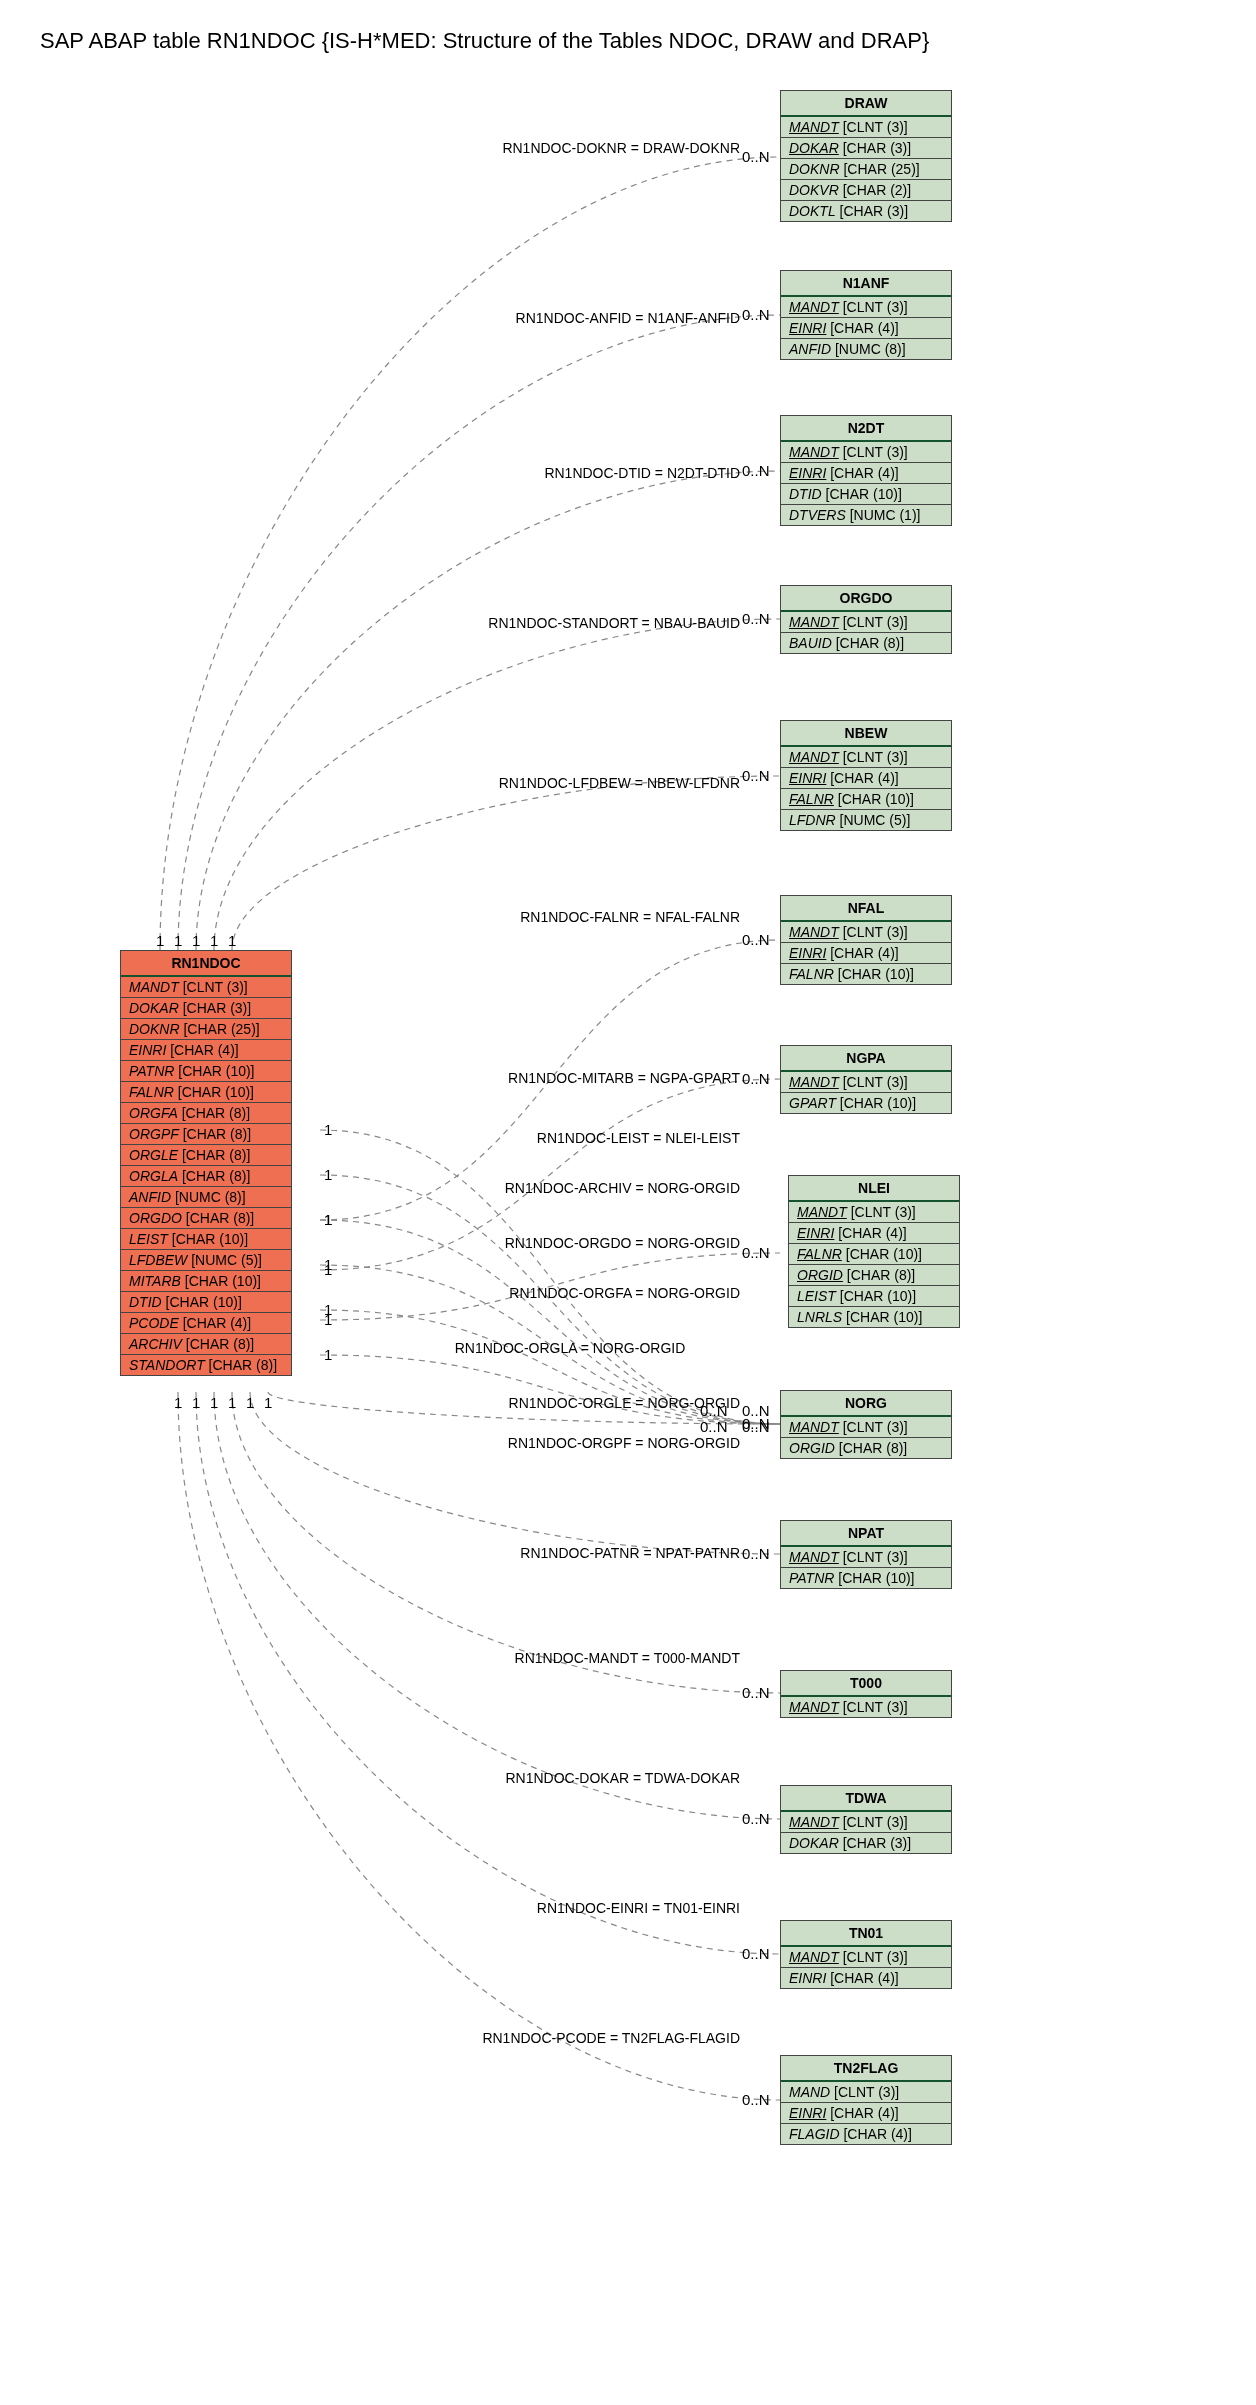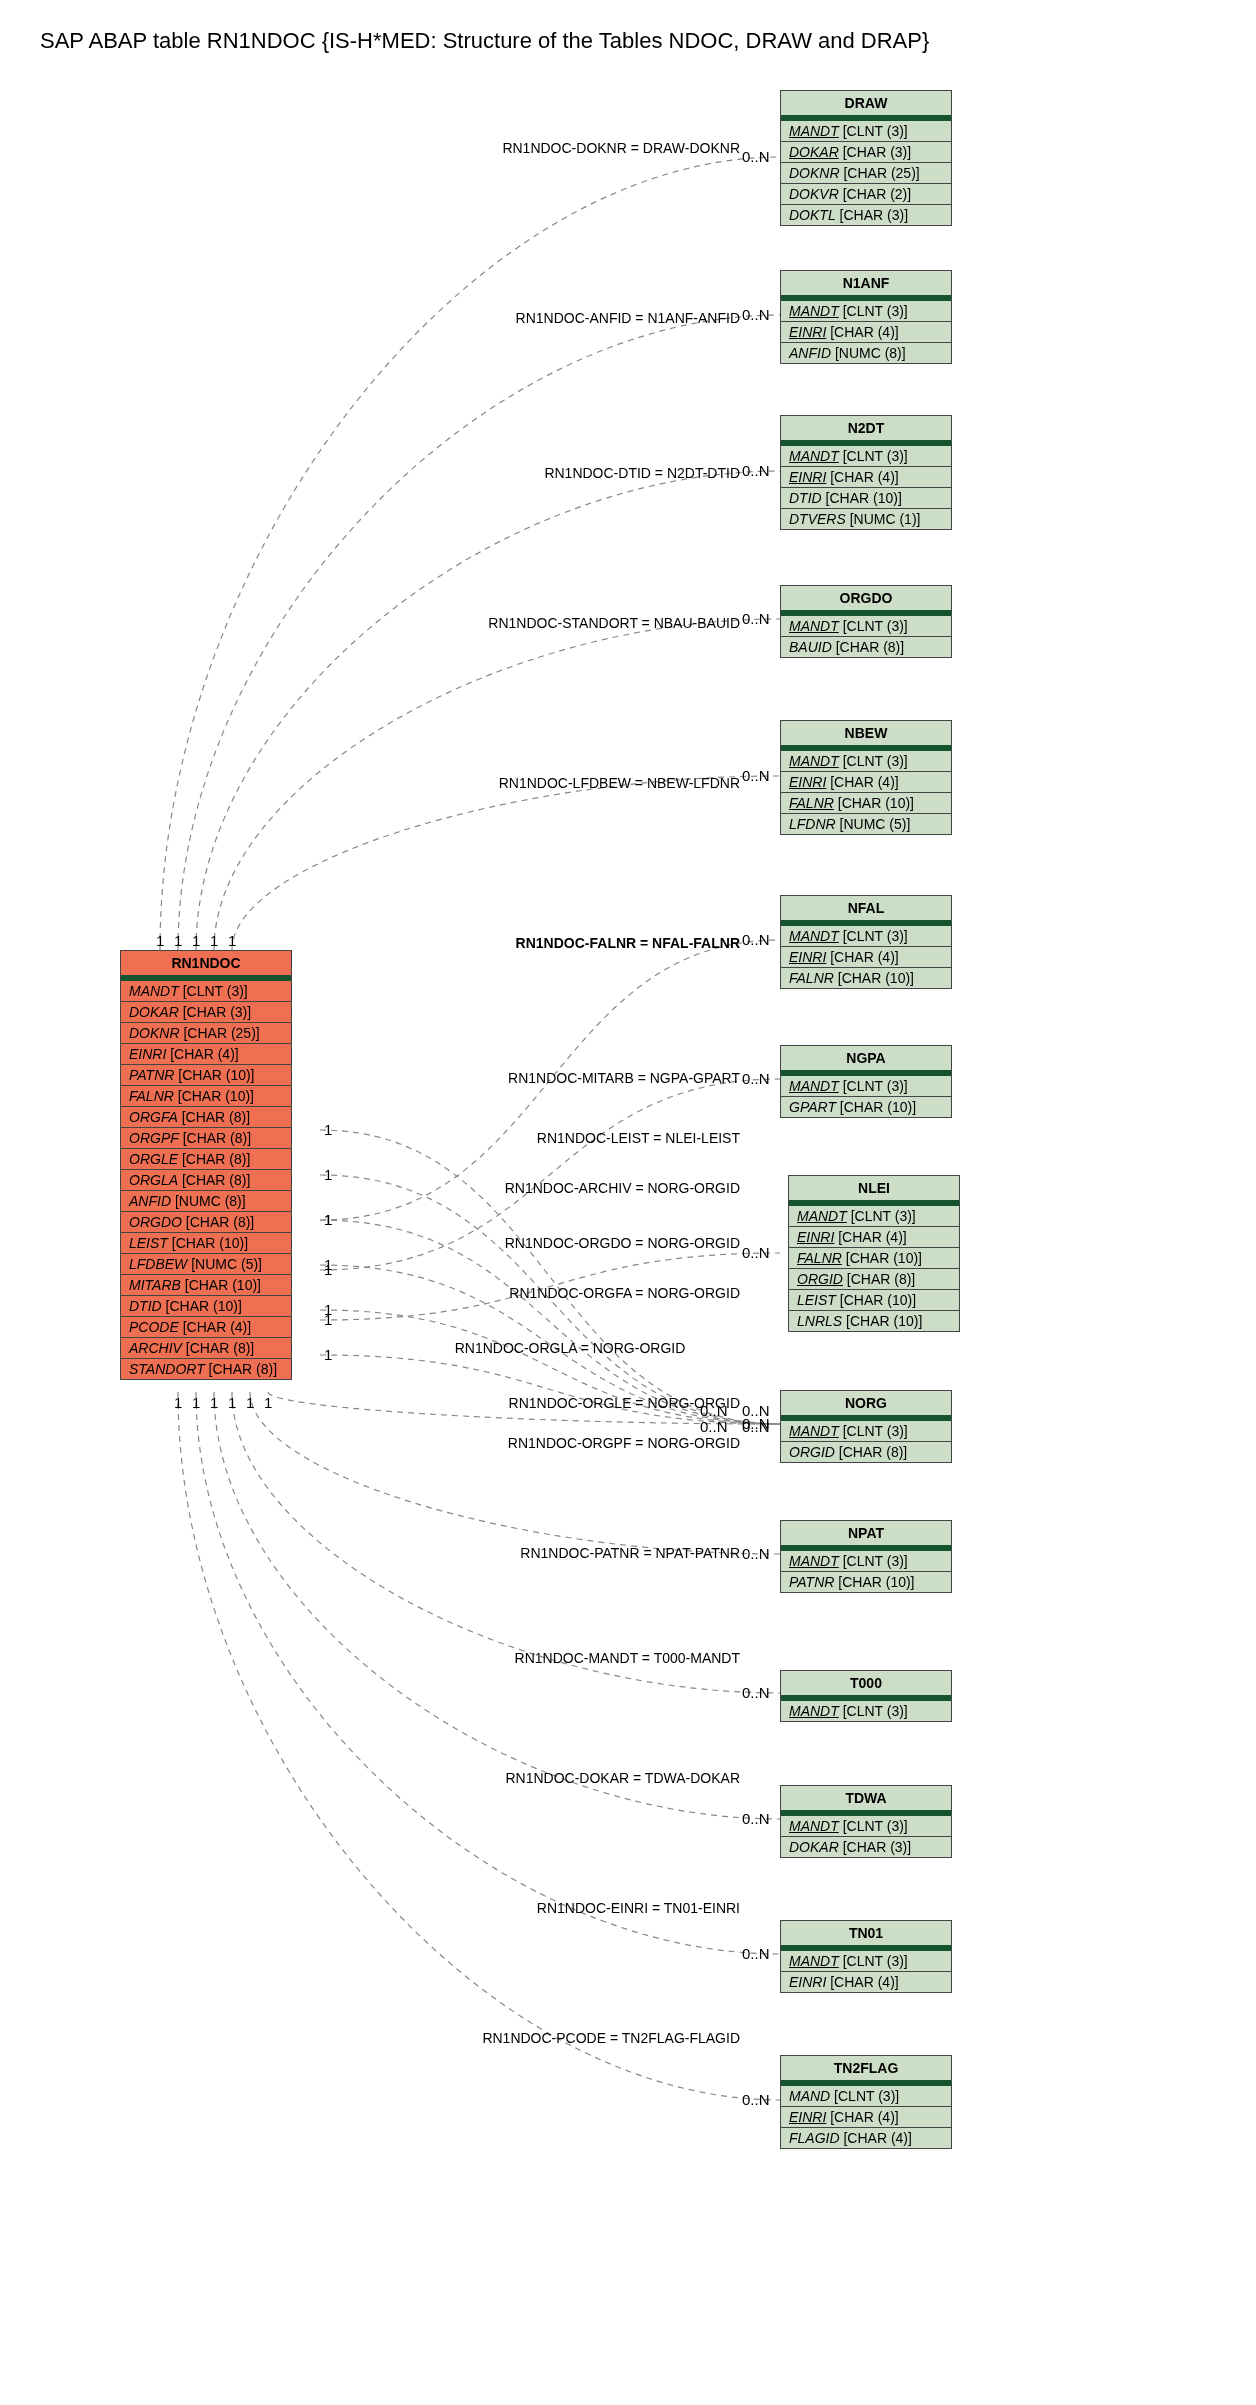--- a/index.html
+++ b/index.html
@@ -25,21 +25,21 @@
     border: 1px solid #444;
     background: #cddec8;
     min-width: 170px;
     font-size: 14px;
   }
   .entity.main { background: #ee6f52; }
   .entity .header {
     font-weight: bold;
     text-align: center;
     padding: 4px 9px;
-    border-bottom: 6px solid #14532d;
+    border-bottom: 2px solid #14532d;
   }
   .entity .row {
     padding: 2px 8px;
     border-bottom: 1px solid #444;
     font-style: italic;
     white-space: nowrap;
   }
   .entity .row:last-child { border-bottom: none; }
   .entity .row .type { font-style: normal; }
   .rel {
@@ -212,21 +212,21 @@
       <div class="card" style="left: 702px; top: 392px;">0..N</div>
       <div class="rel" style="left: 330px; top: 395px; width: 370px;">RN1NDOC-DTID = N2DT-DTID</div>
       <div class="card" style="left: 170px; top: 862px;">1</div>
       <div class="card" style="left: 702px; top: 540px;">0..N</div>
       <div class="rel" style="left: 330px; top: 545px; width: 370px;">RN1NDOC-STANDORT = NBAU-BAUID</div>
       <div class="card" style="left: 188px; top: 862px;">1</div>
       <div class="card" style="left: 702px; top: 697px;">0..N</div>
       <div class="rel" style="left: 330px; top: 705px; width: 370px;">RN1NDOC-LFDBEW = NBEW-LFDNR</div>
       <div class="card" style="left: 284px; top: 1141px;">1</div>
       <div class="card" style="left: 702px; top: 861px;">0..N</div>
-      <div class="rel" style="left: 330px; top: 865px; width: 370px; font-weight: bold;">RN1NDOC-FALNR = NFAL-FALNR</div>
+      <div class="rel" style="left: 330px; top: 839px; width: 370px;">RN1NDOC-FALNR = NFAL-FALNR</div>
       <div class="card" style="left: 284px; top: 1191px;">1</div>
       <div class="card" style="left: 702px; top: 1000px;">0..N</div>
       <div class="rel" style="left: 330px; top: 1000px; width: 370px;">RN1NDOC-MITARB = NGPA-GPART</div>
       <div class="card" style="left: 284px; top: 1241px;">1</div>
       <div class="card" style="left: 702px; top: 1174px;">0..N</div>
       <div class="rel" style="left: 330px; top: 1060px; width: 370px;">RN1NDOC-LEIST = NLEI-LEIST</div>
       <div class="card" style="left: 224px; top: 1324px;">1</div>
       <div class="card" style="left: 702px; top: 1345px;">0..N</div>
       <div class="card" style="left: 206px; top: 1324px;">1</div>
       <div class="card" style="left: 702px; top: 1475px;">0..N</div>

